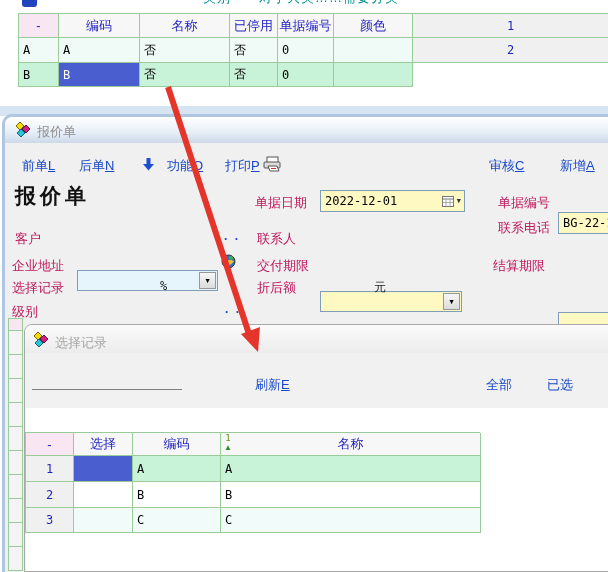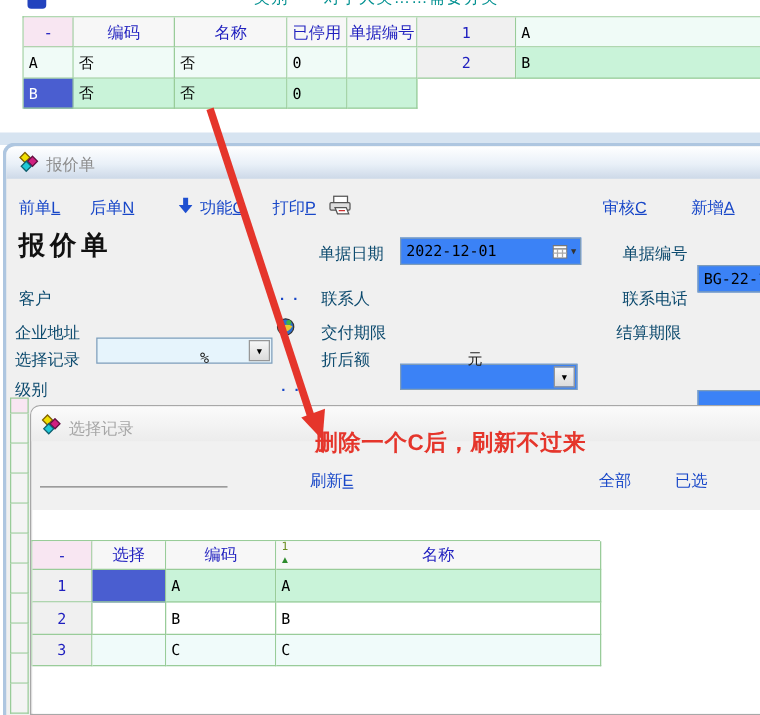--- a/index.html
+++ b/index.html
@@ -38,29 +38,29 @@
   
   .band { left: 0; top: 106px; width: 608px; height: 10px; background: #D7E4F1; z-index: 1; }
   .win { left: 2px; top: 114px; width: 616px; height: 458px; z-index: 10;
     border: 3px solid #AEC6E0; border-bottom: none; border-radius: 10px 10px 0 0;
     background: #F0F0F0; overflow: hidden; }
   .titlebar { position: absolute; left: 0; top: 0; width: 100%; height: 26px;
     background: linear-gradient(#FFFFFF, #E9F0F8 55%, #CDD9E8); }
   .titlebar .wicon { position: absolute; left: 10px; top: 4px; }
   .titlebar .wtitle { position: absolute; left: 32px; top: 6px; color: #8E8E8E; }
 
-  .tlink { color: #1847C8; font-size: 13px; white-space: nowrap; cursor: default; z-index: 11; }
+  .tlink { color: #1847C8; font-size: 13px; white-space: nowrap; cursor: default; z-index: 11; margin-left: 7px; }
   .u { text-decoration: underline; }
 
   .form-heading { font-family: "Liberation Serif", "DejaVu Serif", serif;
     font-weight: bold; font-size: 21px; letter-spacing: 4px; color: #111; }
-  .flabel { color: #0c4a6e; font-size: 13px; white-space: nowrap; text-align: center; }
+  .flabel { color: #be185d; font-size: 13px; white-space: nowrap; text-align: center; }
   .unit { font-family: "DejaVu Sans Mono", monospace; font-size: 12px; color: #222; }
 
-  .field { border: 1px solid #7F9DB9; background: #3b82f6; display: flex; align-items: center;
+  .field { border: 1px solid #7F9DB9; background: #fef9c3; display: flex; align-items: center;
     padding-left: 4px; font-family: "DejaVu Sans Mono", monospace; font-size: 12px; position: relative; }
   .combo-btn { position: absolute; right: 1px; top: 1px; bottom: 1px; width: 17px;
     background: linear-gradient(#F6F6F6, #DCDCDC); border: 1px solid #979797;
     display: flex; align-items: center; justify-content: center; font-size: 7px; color: #000; }
   .date-btn { position: absolute; right: 3px; top: 0; bottom: 0; display: flex; align-items: center; gap: 3px; }
   .date-btn .car { font-size: 7px; color: #333; }
   .lightblue { background: #E6F4FC; }
   .modern { border: 1px solid #ABADB3; background: #E4F3FC; }
   .chev { position: absolute; right: 7px; top: 2px; color: #666; font-size: 12px; }
   .dots { color: #1847C8; font-weight: bold; font-size: 12px; letter-spacing: 2px; }
@@ -102,20 +102,21 @@
   <span>类别——对于大类……需要分类</span>
 </div>
 <div class="abs top-blue-icon"></div>
 
 <div class="abs gridtbl toptbl">
   <div class="c h corner">-</div>
   <div class="c h">编码</div>
   <div class="c h">名称</div>
   <div class="c h">已停用</div>
   <div class="c h">单据编号</div>
+  <div class="c h">颜色</div>
 
   <div class="c num">1</div>
   <div class="c bg-cyan">A</div>
   <div class="c bg-cyan">A</div>
   <div class="c bg-cyan">否</div>
   <div class="c bg-cyan">否</div>
   <div class="c bg-cyan">0</div>
   <div class="c bg-cyan"></div>
 
   <div class="c num">2</div>
@@ -185,21 +186,21 @@
       </span>
   </div>
   <span class="abs dots" style="left:219px;top:112px">. .</span>
   <span class="abs flabel" style="left:252px;top:113px">联系人</span>
   <div class="abs field" style="left:315px;top:109px;width:142px;height:21px">
     <span></span>
     <span class="combo-btn">
         <span>▼</span>
       </span>
   </div>
-  <span class="abs flabel" style="left:493px;top:113px">联系电话</span>
+  <span class="abs flabel" style="left:493px;top:102px">联系电话</span>
   <div class="abs field" style="left:553px;top:109px;width:70px;height:21px">
       <span></span>
     </div>
 
   <span class="abs flabel" style="left:7px;top:140px">企业地址</span>
   <div class="abs field" style="left:72px;top:136px;width:141px;height:21px">
     <span></span>
     <span class="combo-btn">
         <span>▼</span>
       </span>
@@ -263,21 +264,20 @@
 
 <div class="abs dlg">
   <div class="dtitlebar"></div>
   <svg class="wicon" width="16" height="17">
     <polygon points="5,1 9,5 5,9 1,5" fill="#F0E000" stroke="#806000"></polygon>
     <polygon points="11,4 15,8 11,12 7,8" fill="#D02080" stroke="#601040"></polygon>
     <polygon points="6,8 10,12 6,16 2,12" fill="#20C8D8" stroke="#106070"></polygon>
   </svg>
   <span class="dtitle">选择记录</span>
 
-  <div class="annotation">删除一个C后，刷新不过来</div>
 
   <div class="underline-input"></div>
   <span class="abs tlink" style="left:223px;top:51px"><span>刷新</span><span class="u">E</span></span>
   <span class="abs tlink" style="left:454px;top:51px">全部</span>
   <span class="abs tlink" style="left:515px;top:51px">已选</span>
 
   <div class="white-panel"></div>
 
   <div class="abs gridtbl dtbl">
     <div class="c h corner">-</div>

